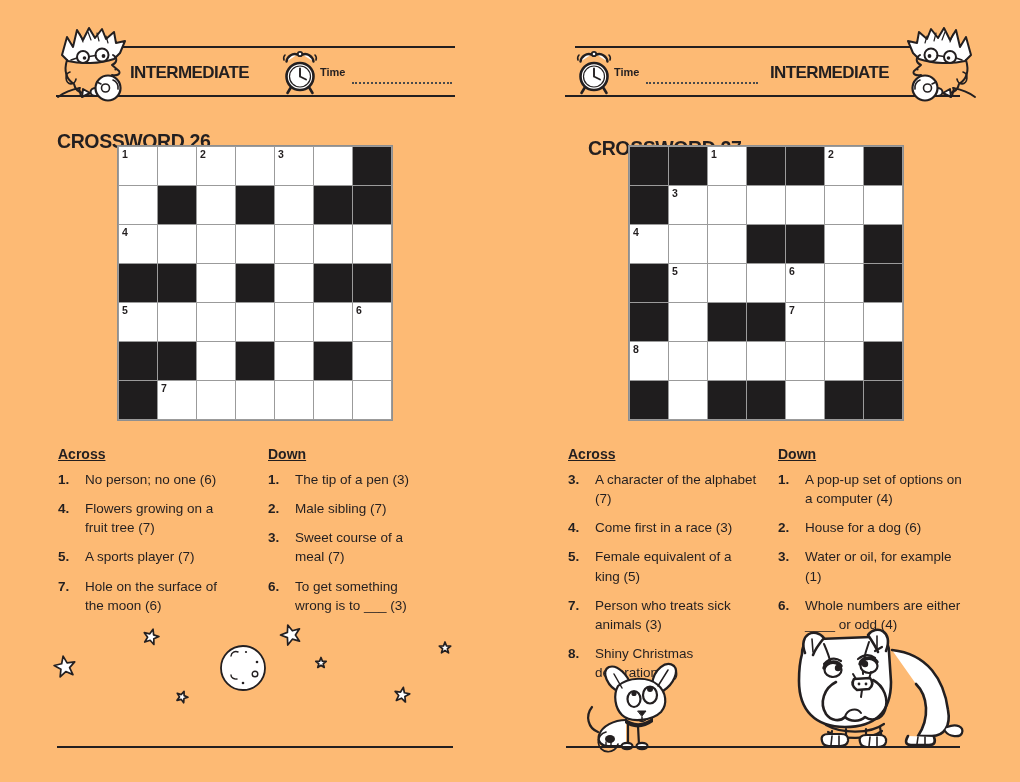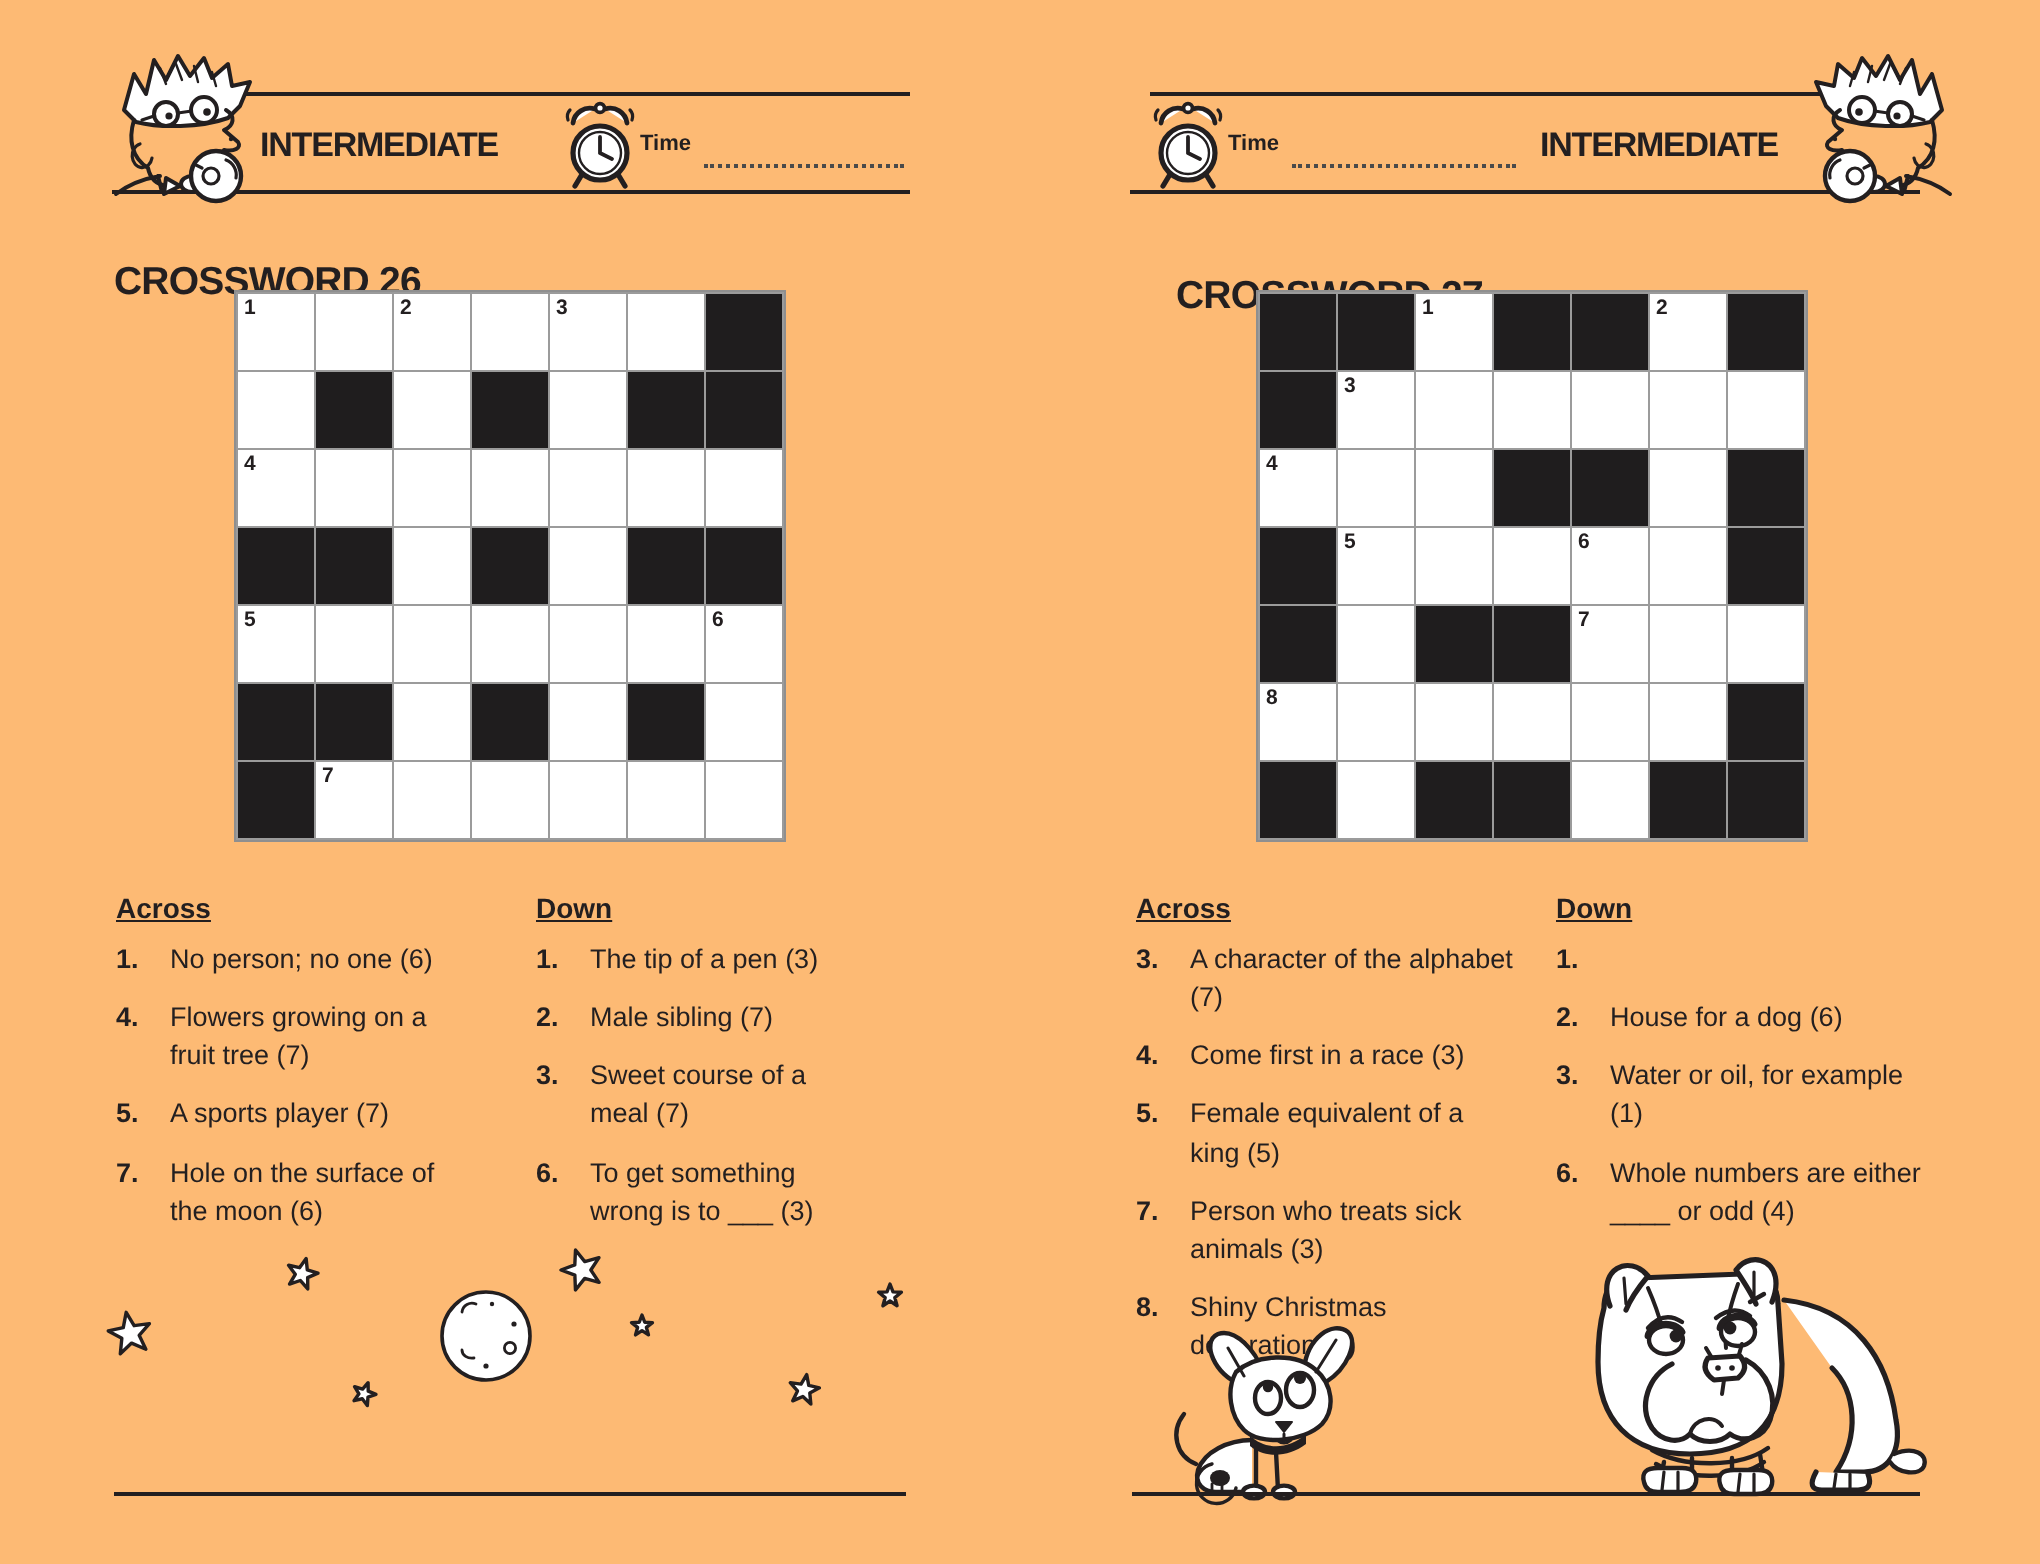--- a/index.html
+++ b/index.html
@@ -362,20 +362,21 @@
           <span class="n">8.</span>
           <span class="t">Shiny Christmas decoration (8)</span>
         </div>
       </div>
   </div>
   <div class="cluecol" style="left:778px;top:430px;width:186px;">
     <div class="cluehead">Down</div>
     <div>
         <div class="clue">
           <span class="n">1.</span>
+          <span class="t">A pop-up set of options on a computer (4)</span>
         </div>
         <div class="clue">
           <span class="n">2.</span>
           <span class="t">House for a dog (6)</span>
         </div>
         <div class="clue">
           <span class="n">3.</span>
           <span class="t">Water or oil, for example (1)</span>
         </div>
         <div class="clue">

